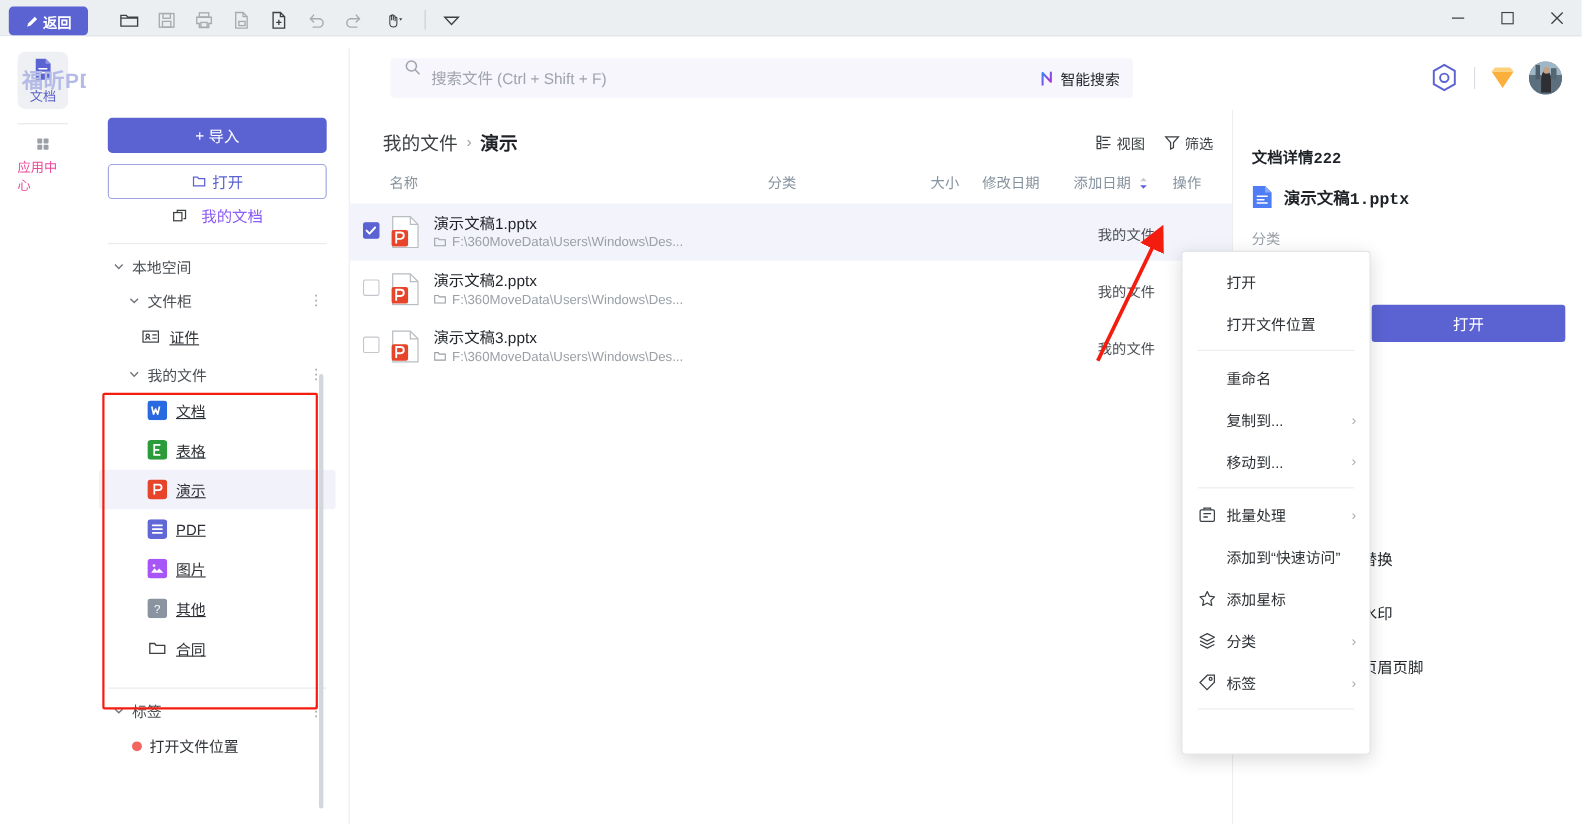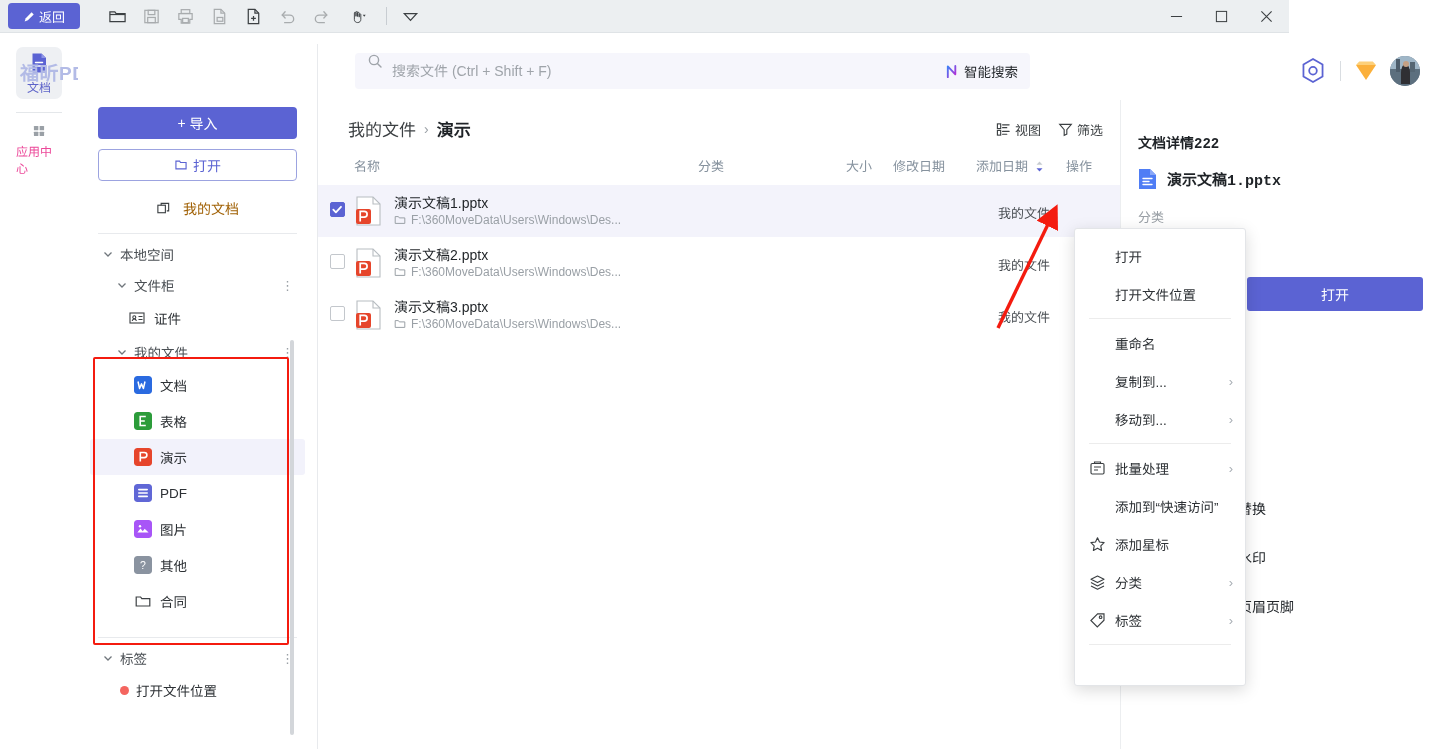--- a/index.html
+++ b/index.html
@@ -7,23 +7,23 @@
   html, body {
     width: 1438px; height: 749px;
     font-family: "Liberation Sans", "DejaVu Sans", sans-serif;
     background: #ffffff; overflow: hidden;
     -webkit-font-smoothing: antialiased;
   }
   .app { position: relative; width: 1438px; height: 749px; }
 
   
   .titlebar {
-    position: absolute; top: 0; left: 0; width: 1289px; height: 33px;
+    position: absolute; top: 0; left: 0; width: 1438px; height: 33px;
     background: #eceff1; border-bottom: 1px solid #dfe3e6;
-    display: flex; align-items: center;
+    display: flex; align-items: flex-end; font-weight: bold;
   }
   .back-btn {
     margin-left: 8px; width: 72px; height: 26px; border-radius: 4px;
     background: #5b63d3; color: #fff; font-size: 13px;
     display: flex; align-items: center; justify-content: center; gap: 3px;
     cursor: pointer; user-select: none;
   }
   .back-btn svg { width: 13px; height: 13px; }
   .tb-sep { width: 1px; height: 18px; background: #c8cdd2; margin: 0 6px; }
   .tb-icons { display: flex; align-items: center; margin-left: 20px; gap: 0px; }
@@ -81,41 +81,41 @@
     align-items: center; justify-content: center; gap: 4px; cursor: pointer;
   }
   .btn-open {
     margin-top: 10px; height: 32px; background: #fff; color: #5b63d3;
     border: 1px solid #9ca3e0; border-radius: 4px; font-size: 14px;
     display: flex; align-items: center; justify-content: center; gap: 5px;
     cursor: pointer;
   }
   .btn-open svg, .btn-import svg { width: 14px; height: 14px; }
   .mydoc-row {
-    margin-top: 12px; height: 30px; display: flex; align-items: center;
-    justify-content: center; gap: 12px; font-size: 14px; color: #a16207;
+    height: 30px; display: flex; align-items: center;
+    justify-content: center; gap: 12px; font-size: 14px; color: #8b5cf6;
     cursor: pointer;
   }
   .mydoc-row svg { width: 15px; height: 15px; }
   .side-hr { height: 1px; background: #e8eaed; margin: 10px 0 4px; }
 
   .grp {
     height: 31px; display: flex; align-items: center; font-size: 13.5px;
     color: #4a4f54; cursor: pointer; position: relative; padding-left: 3px;
   }
   .grp .caret { width: 14px; height: 14px; margin-right: 5px; flex: 0 0 auto; }
   .grp.l2 { padding-left: 17px; }
   .grp .dots {
     position: absolute; right: 3px; top: 50%; transform: translateY(-50%);
     font-size: 13px; color: #9aa0a6; letter-spacing: 0; line-height: 1;
   }
   .leaf {
     height: 36px; display: flex; align-items: center; gap: 8px;
     font-size: 13.5px; color: #2d3135; cursor: pointer; padding-left: 44px;
-    border-radius: 3px; margin: 0 -8px 0 -8px; padding-right: 8px;
+    border-radius: 3px; margin: 0 -8px 0 -8px; padding-right: 8px; text-decoration: underline;
   }
   .leaf.l1 { padding-left: 38px; }
   .leaf.selected { background: #f2f2fb; }
   .leaf .fico { width: 18px; height: 18px; flex: 0 0 auto; border-radius: 3px; }
   .tag-leaf {
     height: 34px; display: flex; align-items: center; gap: 7px;
     font-size: 13.5px; color: #2d3135; cursor: pointer; padding-left: 22px;
   }
   .tag-dot { width: 9px; height: 9px; border-radius: 50%; background: #f4655f; }
 

